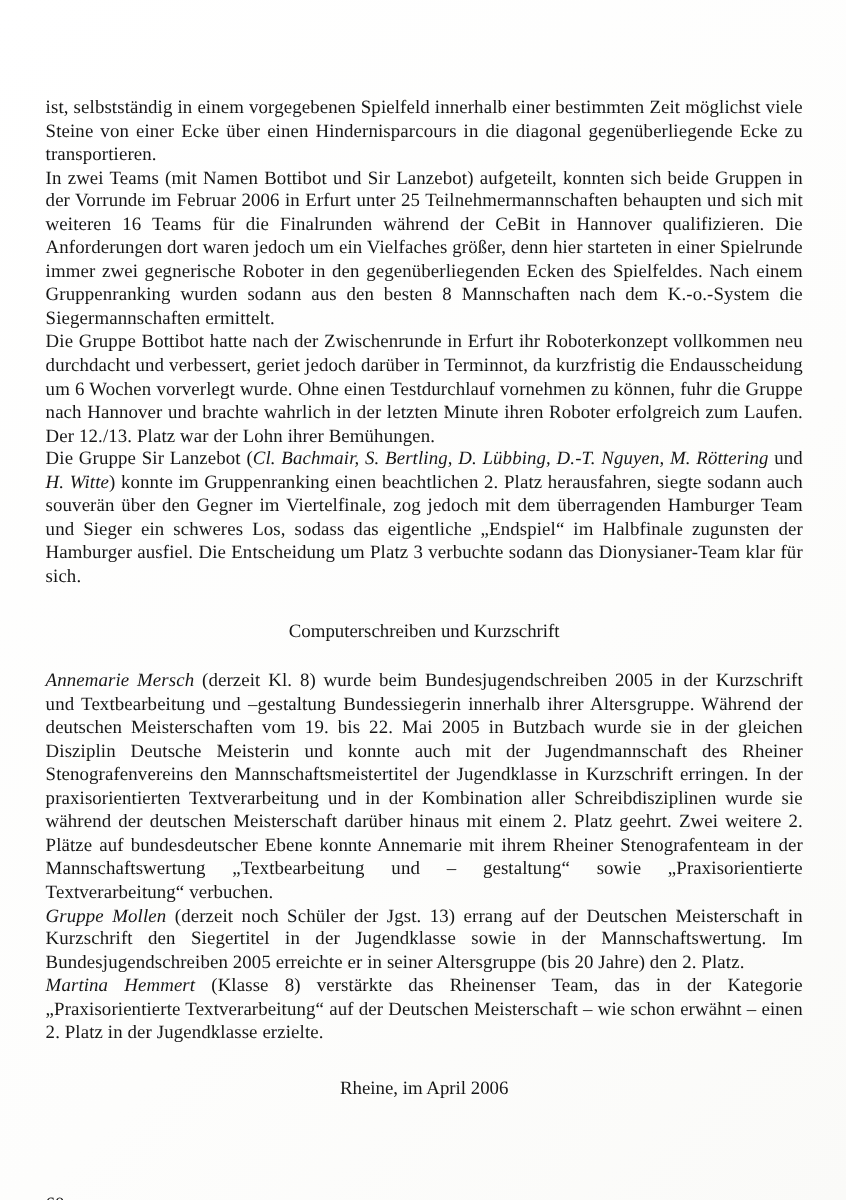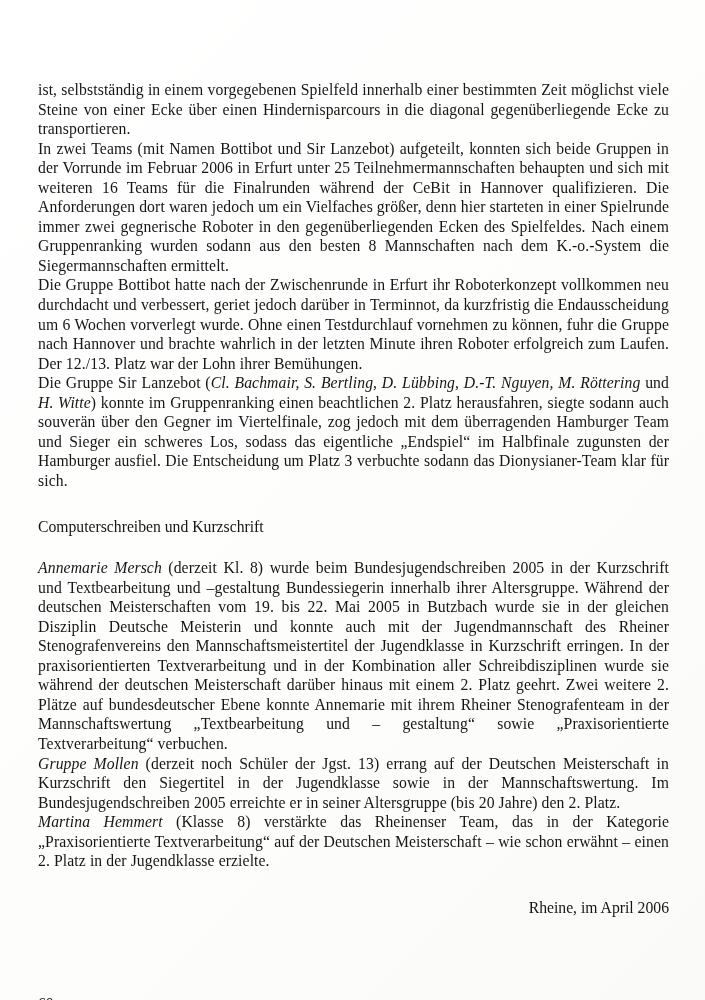--- a/index.html
+++ b/index.html
@@ -29,27 +29,27 @@
     font-size: 15.7px;
     line-height: 19.55px;
     text-align: justify;
     letter-spacing: 0.1px;
   }
   .heading {
     margin: 27px 0 21px 0;
     font-size: 15.7px;
     line-height: 19.55px;
     font-weight: normal;
-    text-align: left;
+    text-align: center;
   }
   .dateline {
     margin: 27px 0 0 0;
     font-size: 15.7px;
     line-height: 19.55px;
-    text-align: right;
+    text-align: center;
   }
   .italic { font-style: italic; }
   .page-number {
     position: absolute;
     left: 38px;
     top: 994px;
     font-size: 15.7px;
     line-height: 19.55px;
   }
 </style>

